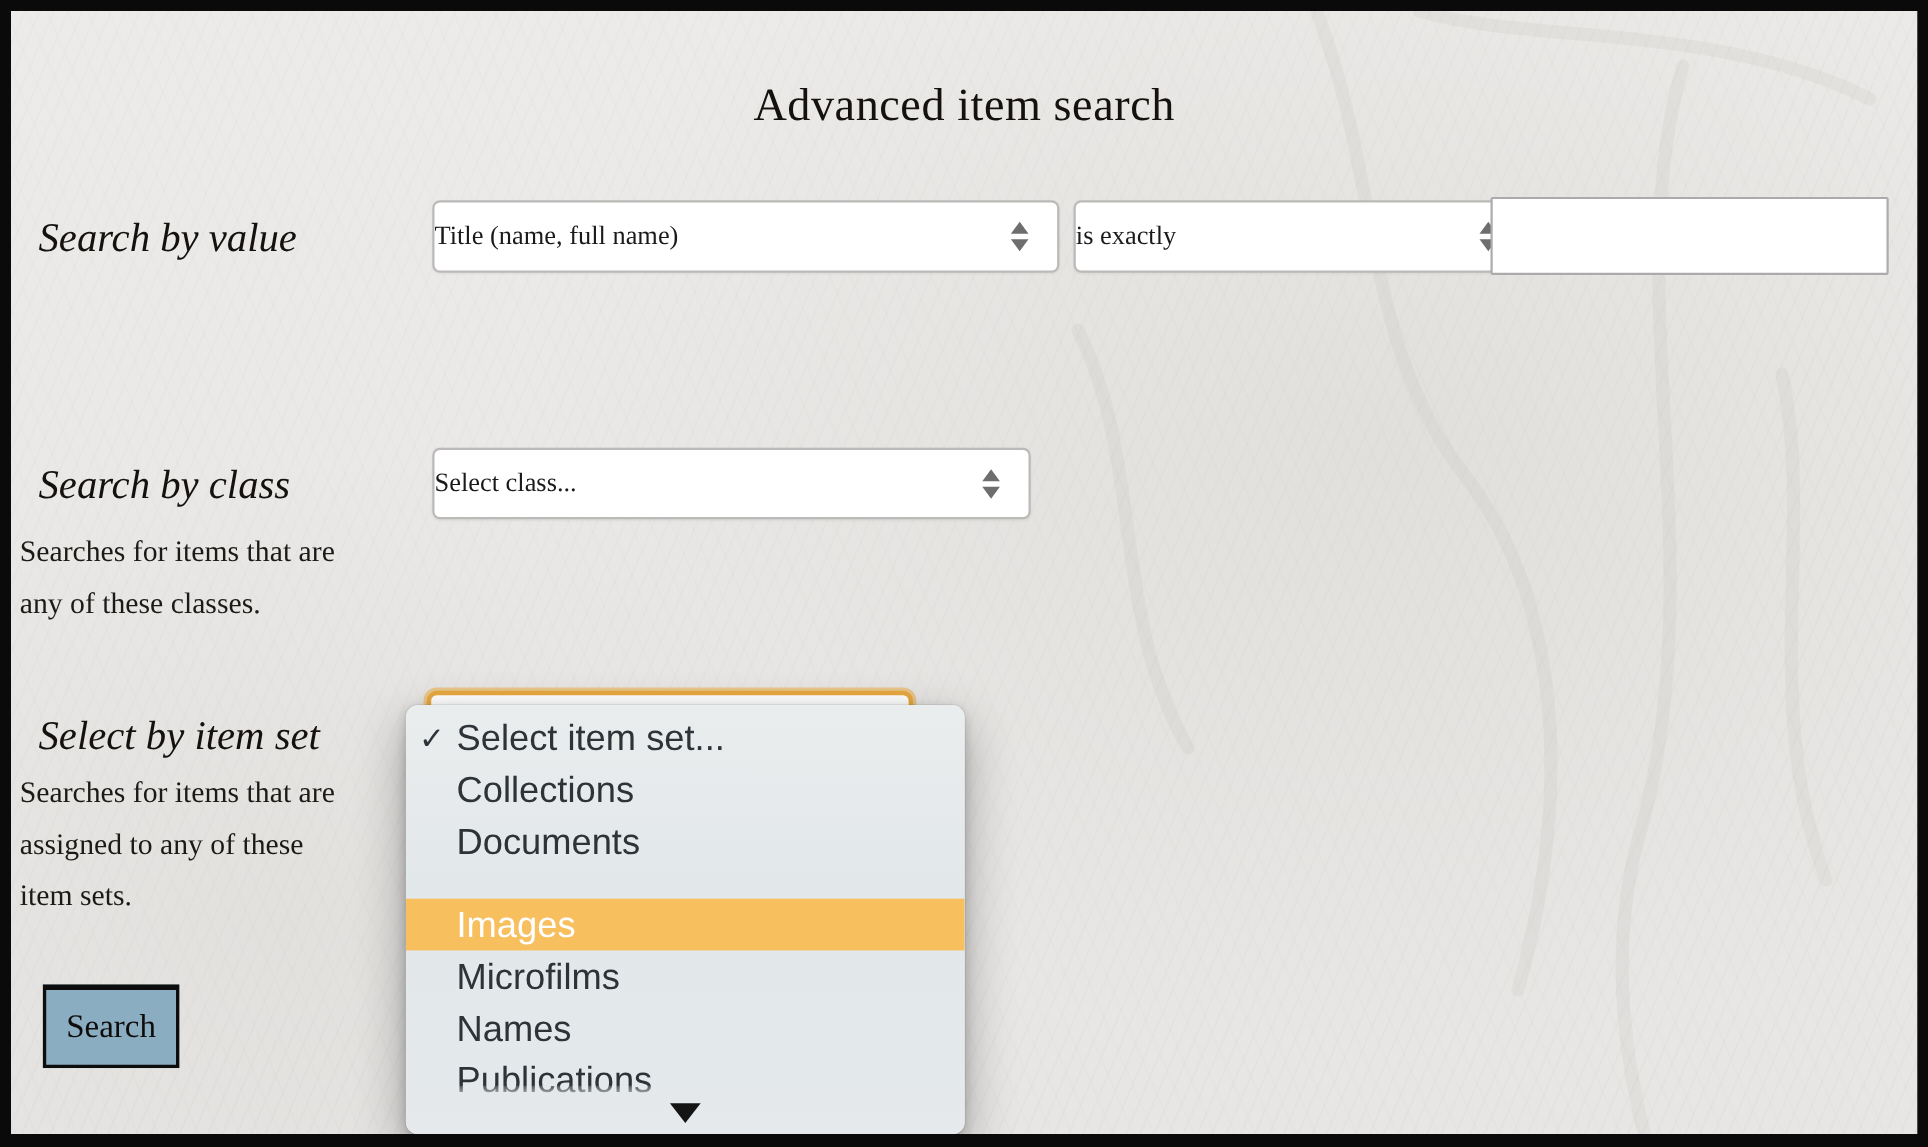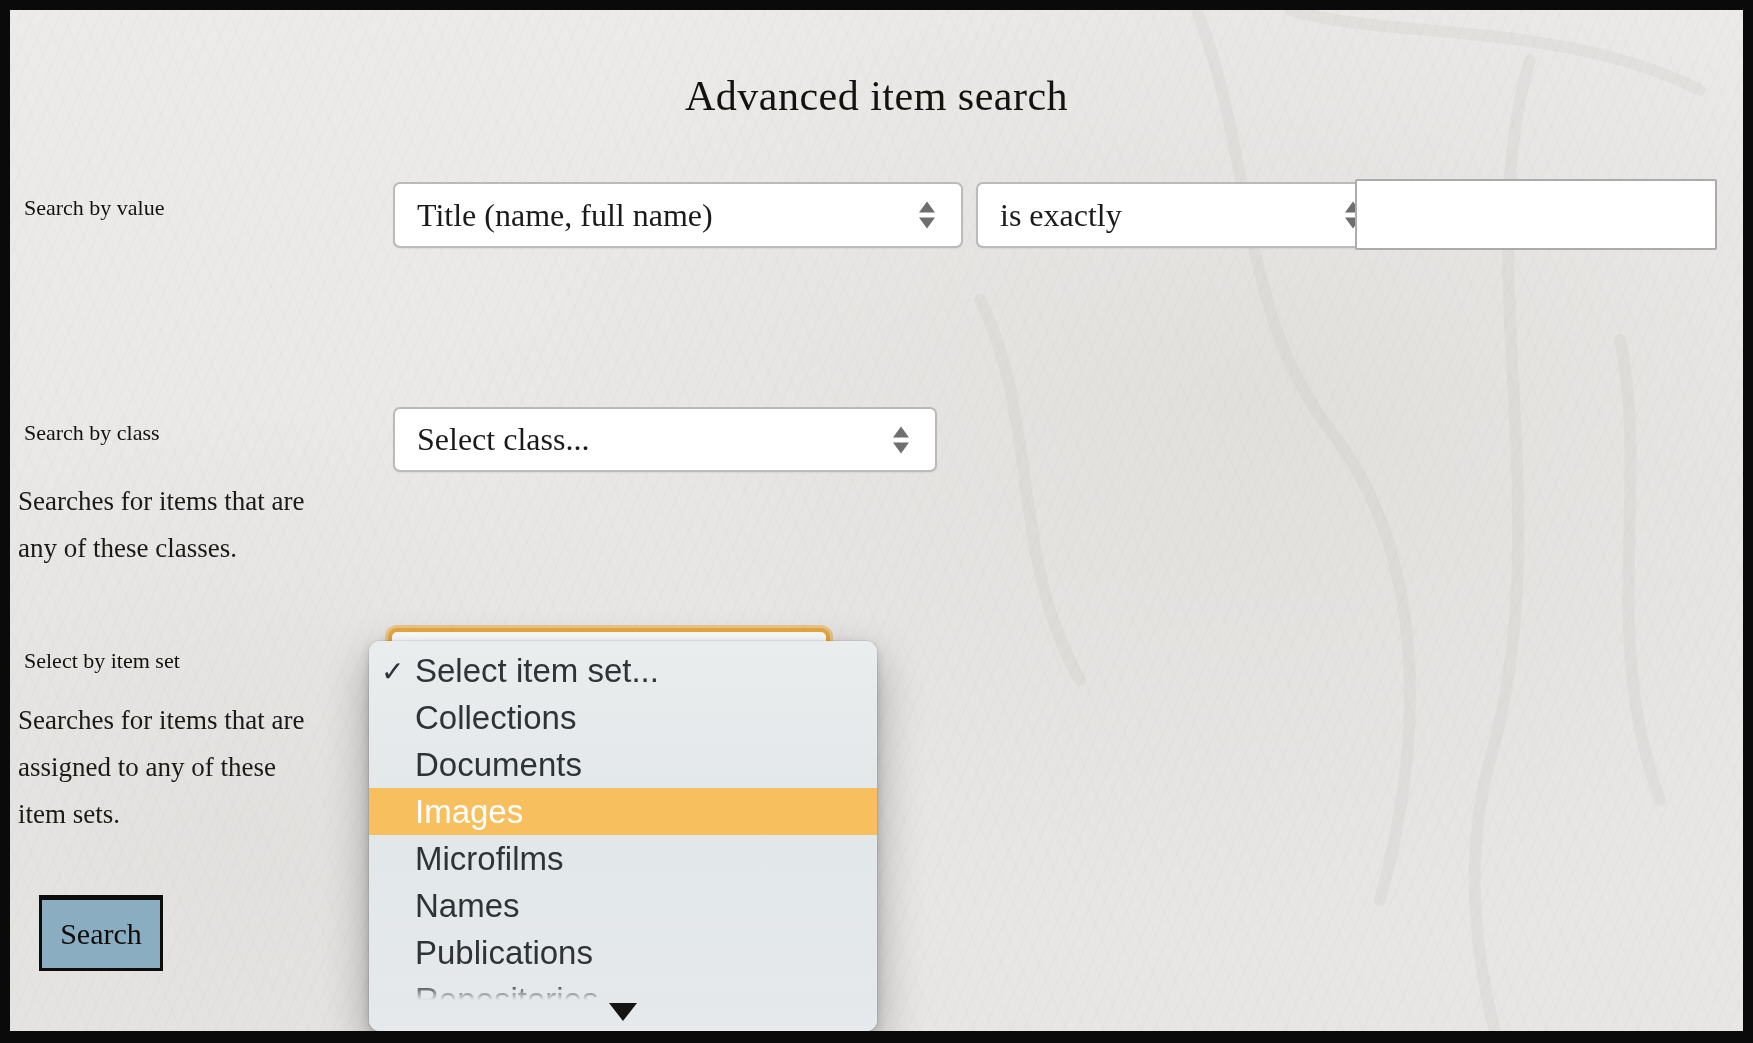--- a/index.html
+++ b/index.html
@@ -20,28 +20,28 @@
   }
   .watermark { position: absolute; inset: 0; pointer-events: none; }
   .frame {
     position: absolute; inset: 0; border: 10px solid #0a0a0a;
     border-bottom-width: 12px; pointer-events: none; z-index: 50;
   }
   .title {
     position: absolute; top: 72px; left: 0; width: 100%;
     text-align: center; font-size: 42px; color: #14110e; letter-spacing: .5px;
   }
-  .row-label { position: absolute; left: 24px; font-size: 22px; color: #14110e; }
+  .row-label { position: absolute; left: 35px; font-size: 37px; color: #14110e; font-style: italic; }
   .help { position: absolute; left: 18px; font-size: 27px; line-height: 47px; color: #1c1a17; }
   .sel {
     position: absolute; background: #fff; border: 2px solid #bcbab8; border-radius: 7px;
     display: flex; align-items: center; cursor: default;
     box-shadow: 0 1px 2px rgba(0,0,0,0.06);
   }
-  .sel .val { font-size: 32px; color: #1a1a1a; padding-left: 22px; white-space: nowrap; overflow: hidden; }
+  .sel .val { font-size: 24px; color: #1a1a1a; white-space: nowrap; overflow: hidden; }
   .spinner { position: absolute; right: 26px; top: 50%; transform: translateY(-50%); display: flex; flex-direction: column; align-items: center; gap: 5px; }
   .spin-up { width: 0; height: 0; border-left: 8px solid transparent; border-right: 8px solid transparent; border-bottom: 11px solid #6e6e6e; }
   .spin-dn { width: 0; height: 0; border-left: 8px solid transparent; border-right: 8px solid transparent; border-top: 11px solid #6e6e6e; }
   .text-input {
     position: absolute; background: #fff; border: 2px solid #ababab; border-radius: 2px; font-size: 28px;
     font-family: "Liberation Serif", serif; padding: 0 14px; color: #1a1a1a;
   }
   .btn {
     position: absolute; background: #8badc1; border: 3px solid #0d0d0d; border-top-width: 9px;
     color: #0e0d0b; font-size: 29px; font-family: "Liberation Serif", serif;
@@ -58,21 +58,21 @@
     background: linear-gradient(180deg, #eaedee 0%, #e2e7e9 45%, #e5e9eb 100%);
     border-radius: 11px; z-index: 30; overflow: hidden;
     box-shadow: 0 18px 45px rgba(0,0,0,0.30), 0 3px 10px rgba(0,0,0,0.18), 0 0 0 1px rgba(0,0,0,0.06);
     font-family: "Liberation Sans", sans-serif; padding-top: 6px;
   }
   .opt {
     position: relative; height: 47px; display: flex; align-items: center;
     padding-left: 46px; font-size: 33px; color: #2e3338; cursor: pointer; white-space: nowrap;
   }
   .opt .check { position: absolute; left: 12px; top: 50%; transform: translateY(-50%); font-size: 28px; color: #2e3338; }
-  .opt.highlighted { background: #f8bf5e; color: #ffffff; }
+  .opt.highlighted { background: #f8bf5e; color: #ffffff; margin-top: 29px; }
   .scroll-strip {
     position: absolute; left: 0; bottom: 0; width: 100%; height: 44px;
     background: linear-gradient(180deg, rgba(229,233,235,0.2) 0%, #e4e8ea 30%, #e6eaec 100%);
     border-radius: 0 0 11px 11px; display: flex; align-items: center; justify-content: center; cursor: pointer;
   }
   .scroll-arrow { width: 0; height: 0; border-left: 14px solid transparent; border-right: 14px solid transparent; border-top: 18px solid #141414; margin-top: 6px; }
 </style>
 </head>
 <body>
 

